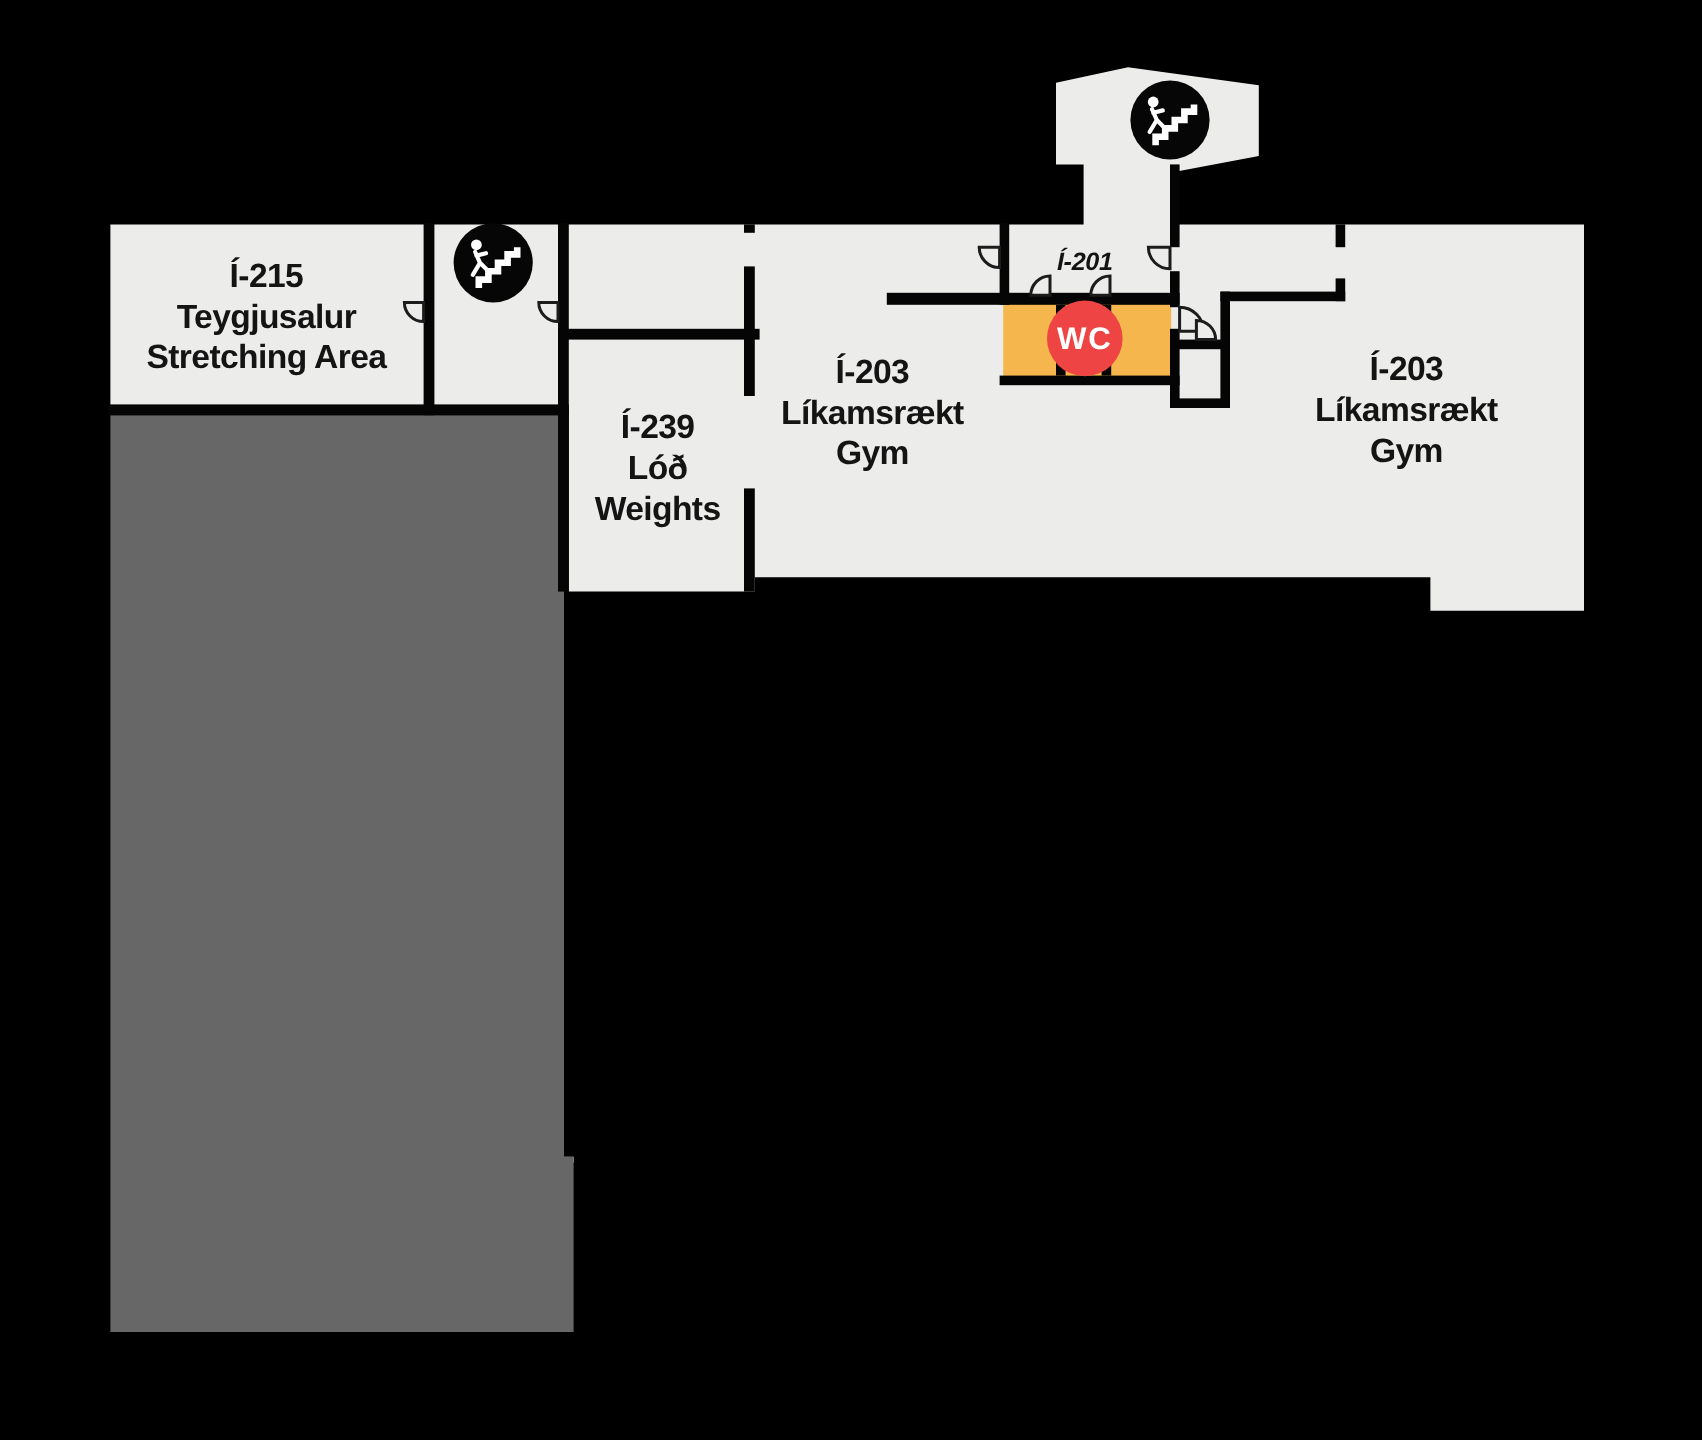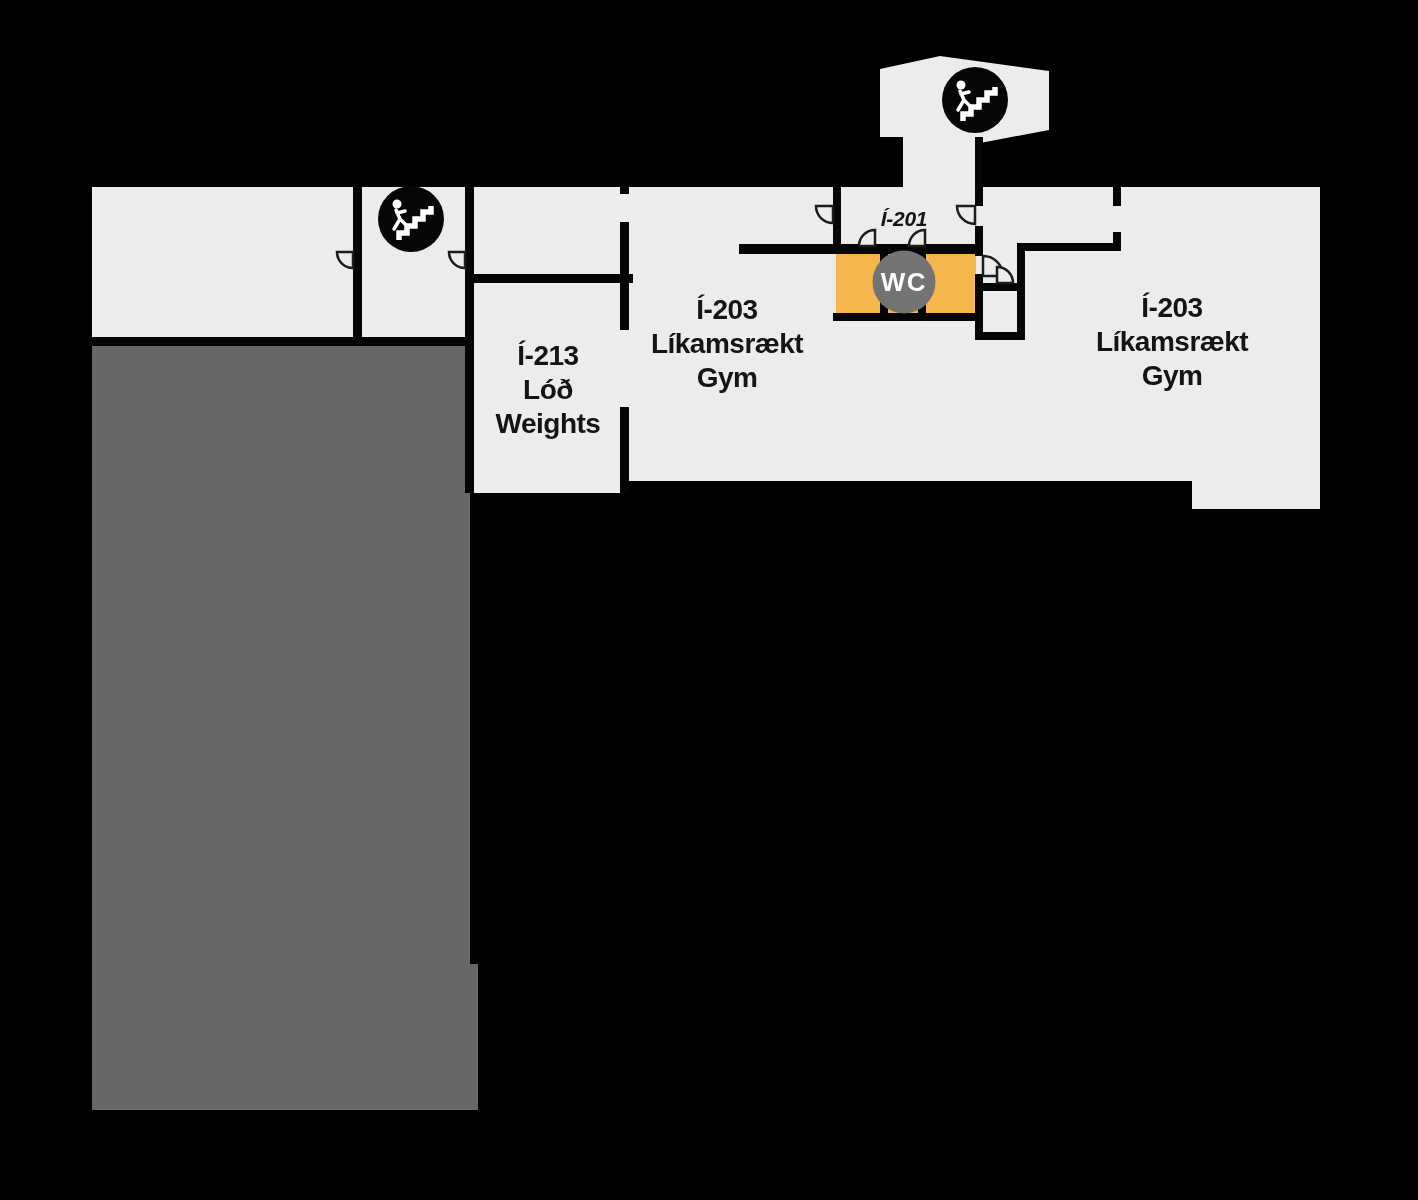--- a/index.html
+++ b/index.html
@@ -5,21 +5,21 @@
   html,body{margin:0;padding:0;background:#000;}
   .stage{position:relative;width:1418px;height:1200px;background:#000;overflow:hidden;
          font-family:"Liberation Sans","DejaVu Sans",sans-serif;}
   .plan-svg{position:absolute;left:0;top:0;}
   .door-arc{stroke:#1c1c1c;stroke-width:2.5;}
   .room-label{position:absolute;transform:translate(-50%,-50%);text-align:center;
               font-weight:700;font-size:28px;line-height:34px;letter-spacing:-0.5px;
               color:#141414;white-space:pre-line;}
   .room-label.small{font-size:21px;line-height:22px;letter-spacing:-0.3px;font-style:italic;}
   .wc-badge{position:absolute;left:904px;top:282px;width:63px;height:63px;
-            transform:translate(-50%,-50%);background:#737373;border-radius:50%;
+            transform:translate(-50%,-50%);background:#ef4444;border-radius:50%;
             color:#fff;font-weight:700;font-size:26px;line-height:63px;text-align:center;
             letter-spacing:1.5px;}
 </style>
 </head>
 <body>
 
 <div class="stage">
 
   <svg class="plan-svg" width="1418" height="1200" viewBox="0 0 1418 1200">
     <defs>
@@ -75,22 +75,25 @@
       <path class="door-arc" d="M875,246 L875,230 A16,16 0 0 0 859,246 Z"></path>
       <path class="door-arc" d="M925,246 L925,230 A16,16 0 0 0 909,246 Z"></path>
       <path class="door-arc" d="M983,276 L983,256 A20,20 0 0 1 1003,276 Z"></path>
       <path class="door-arc" d="M997,283 L997,267 A16,16 0 0 1 1013,283 Z"></path>
     </g>
 
     <use href="#stairs-icon" transform="translate(975,100)"></use>
     <use href="#stairs-icon" transform="translate(411,219)"></use>
   </svg>
 
+  <div class="room-label" style="left:222px;top:264px;">Í-215
+Teygjusalur
+Stretching Area</div>
 
-  <div class="room-label" style="left:548px;top:390px;">Í-213
+  <div class="room-label" style="left:548px;top:390px;">Í-239
 Lóð
 Weights</div>
 
   <div class="room-label" style="left:727px;top:344px;">Í-203
 Líkamsrækt
 Gym</div>
 
   <div class="room-label" style="left:1172px;top:342px;">Í-203
 Líkamsrækt
 Gym</div>

